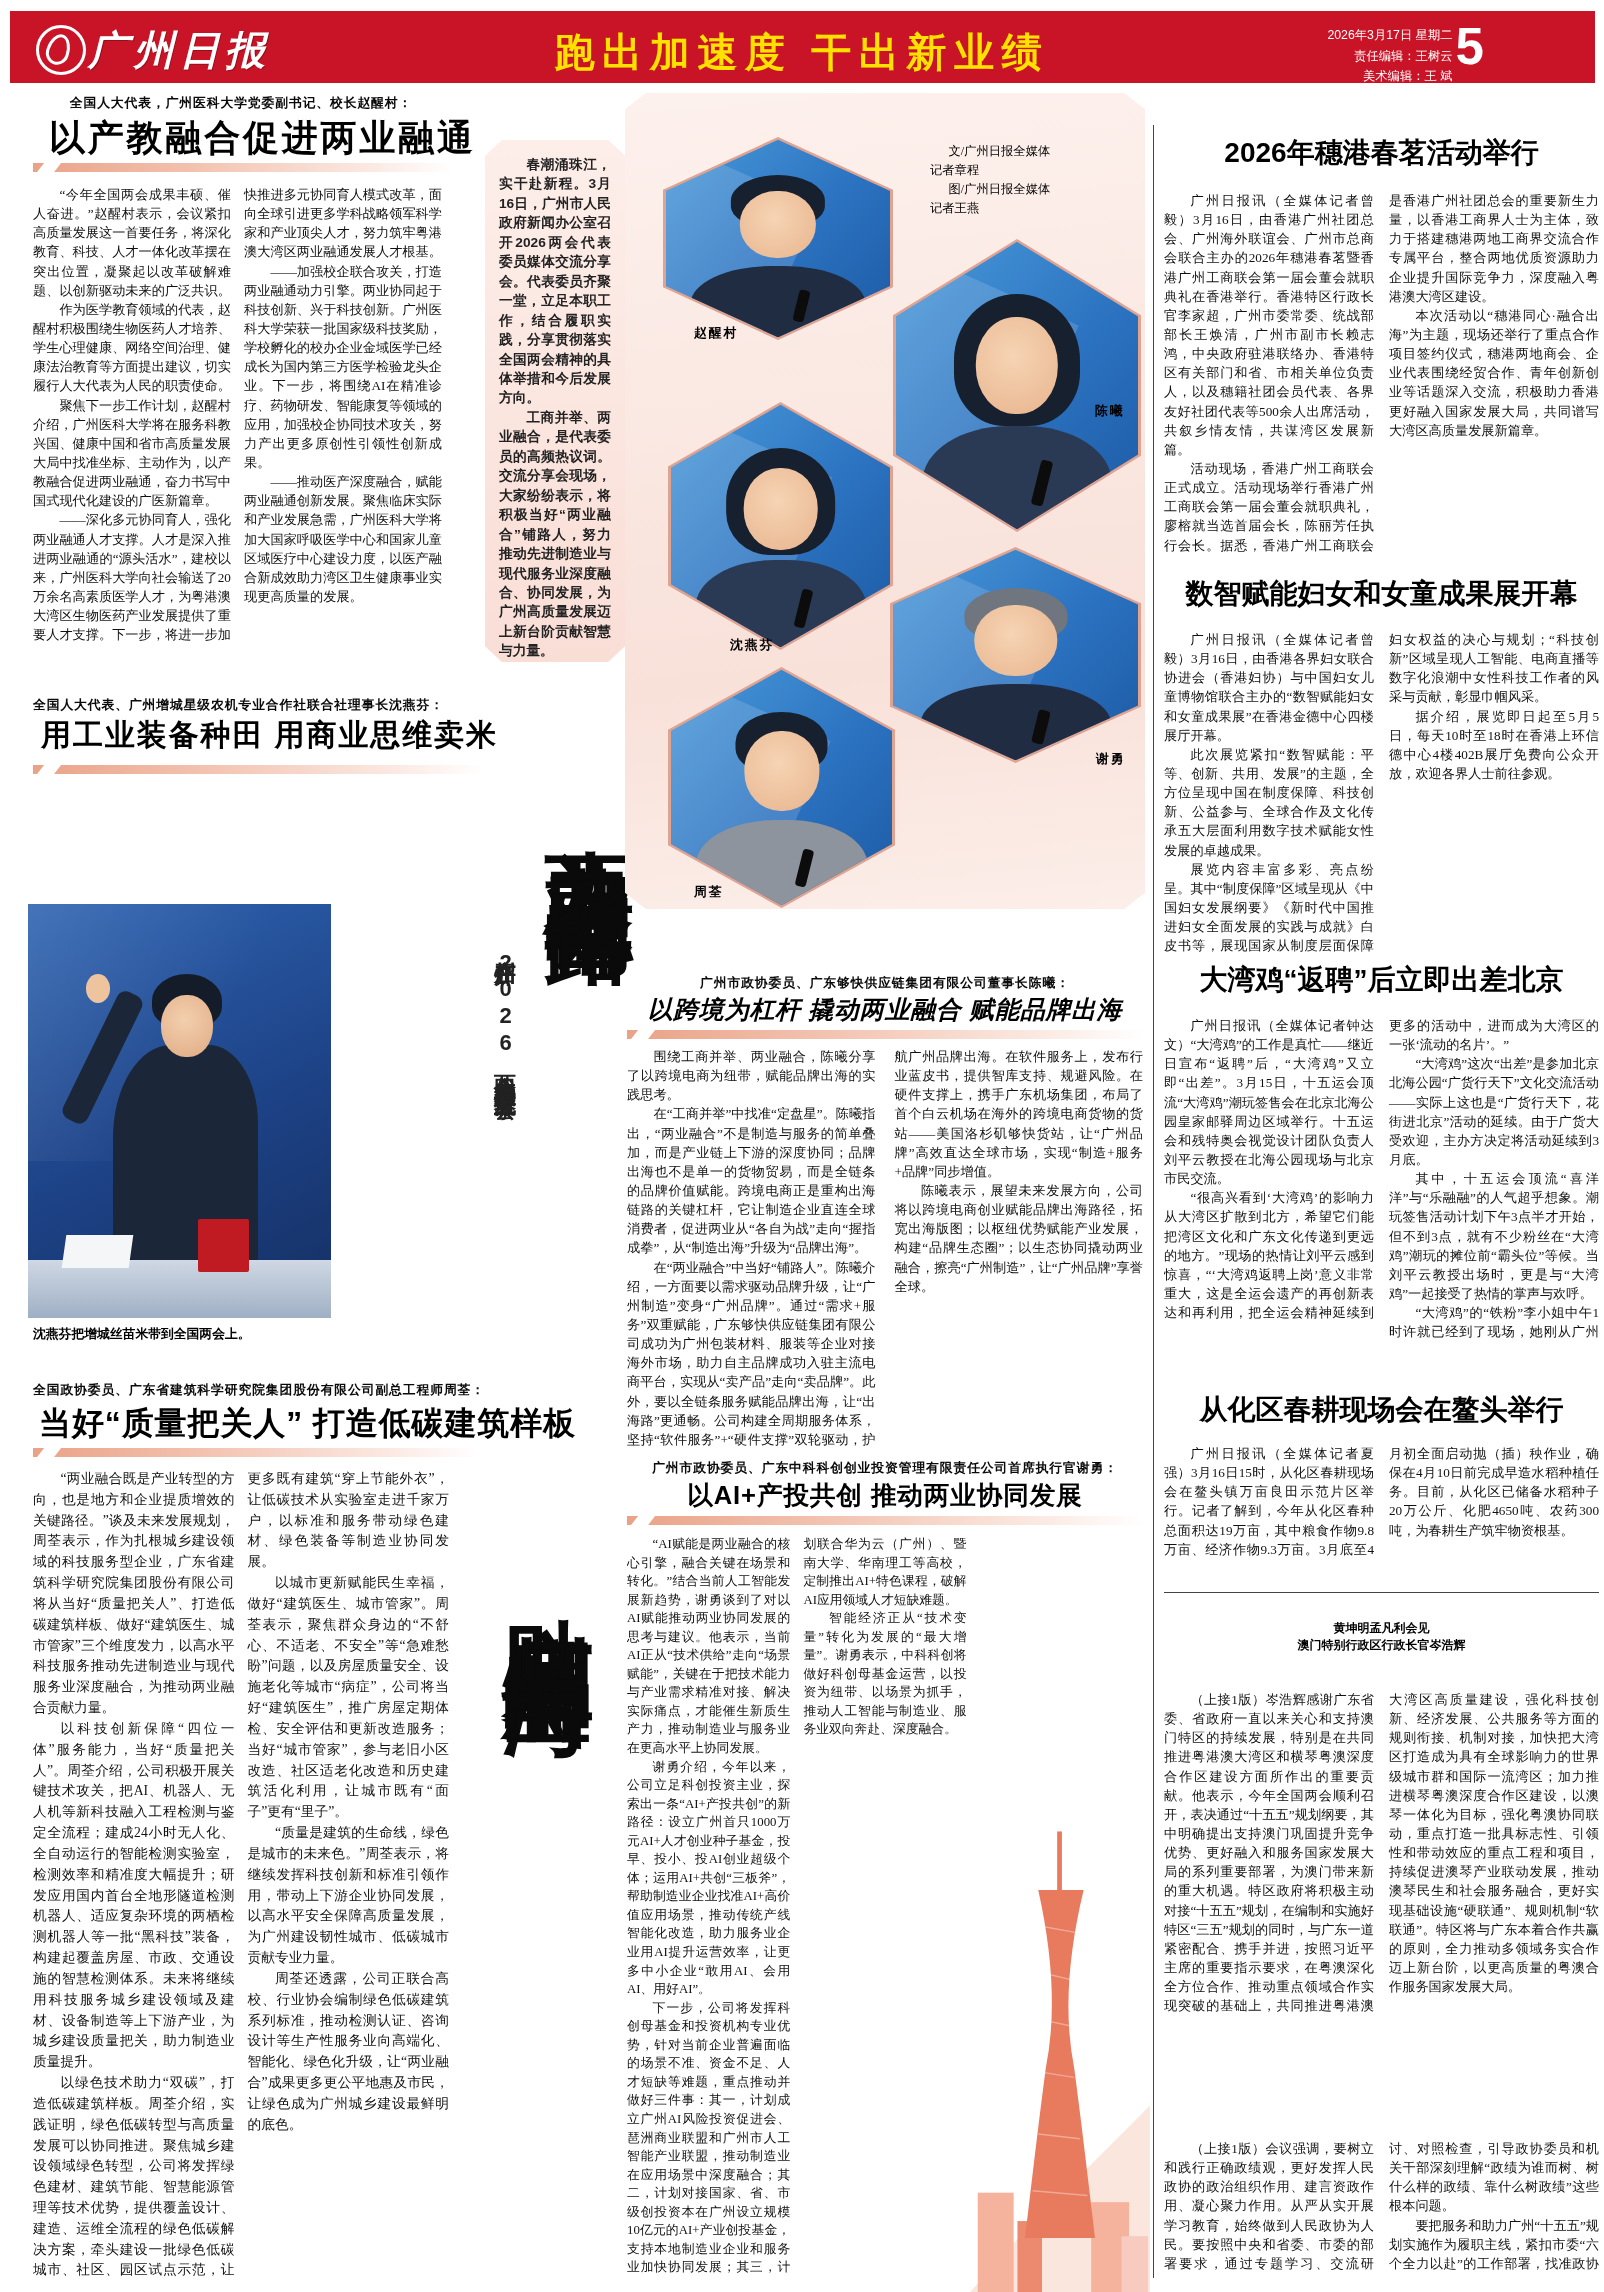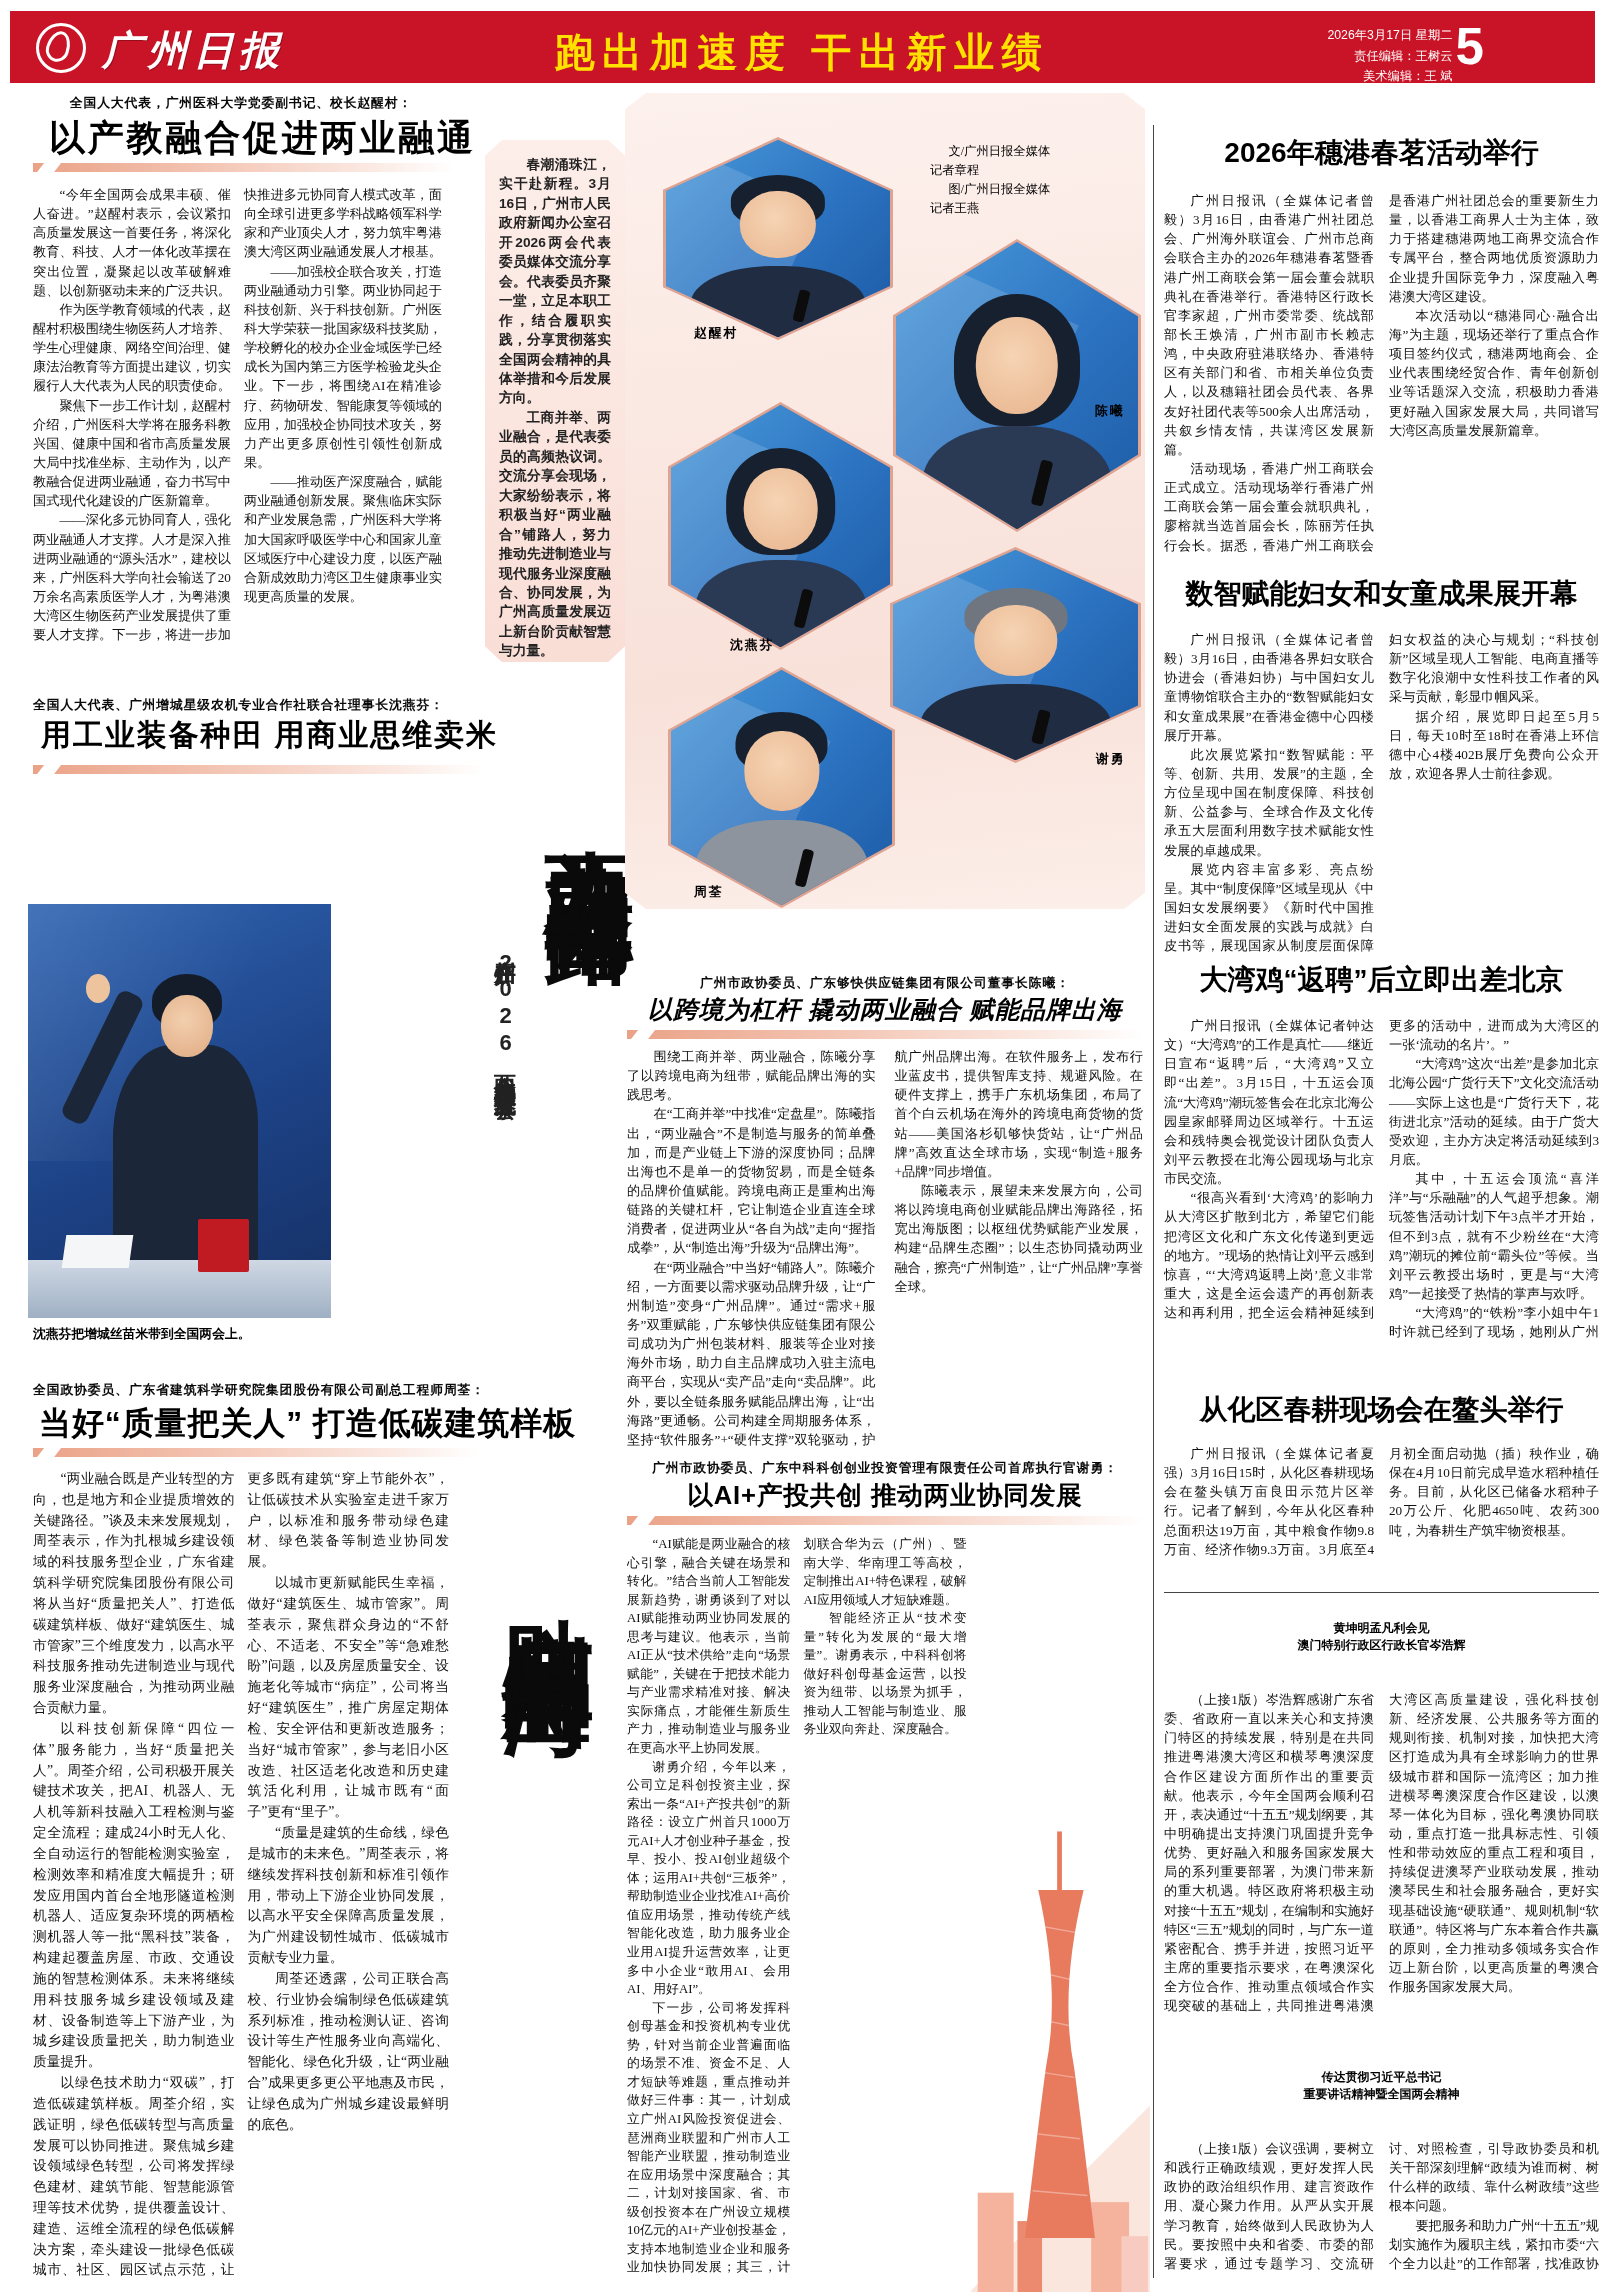--- a/index.html
+++ b/index.html
@@ -2,21 +2,21 @@
 <html style="font-size:15px"><head>
 <meta charset="utf-8">
 <title>广州日报 第5版</title>
 <style>
   html,body{margin:0;padding:0;background:#e9e9e9;}
   #page{position:relative;width:1604px;height:2292px;background:#fff;margin:0 auto;overflow:hidden;
         font-family:"Liberation Serif",serif;color:#111;}
   .abs{position:absolute;}
   
   .mast{left:9.5px;top:11.4px;width:1585px;height:72px;background:#c91326;}
-  .logo{left:26.5px;top:11.4px;color:#fff;display:flex;align-items:flex-start;gap:16px;}
+  .logo{left:26.5px;top:11.4px;color:#fff;display:flex;align-items:center;gap:2px;}
   .logo-mark{width:44px;height:44px;border:3.8px solid #fff;border-radius:50%;position:relative;}
   .logo-mark:before{content:"";position:absolute;left:7.6px;top:5.7px;width:17px;height:24.6px;border:3.8px solid #fff;border-radius:50% 50% 50% 50%/60% 60% 40% 40%;transform:rotate(18deg);}
   .logo-name{font-family:"Liberation Serif",serif;font-weight:bold;font-size:40px;font-style:italic;letter-spacing:5.7px;text-shadow:0.9px 0.9px 0 rgba(0,0,0,.25);}
   .slogan{left:50%;top:13.2px;transform:translateX(-50%);font-family:"Liberation Sans",sans-serif;
           font-weight:900;font-size:40px;letter-spacing:7.6px;color:#ffe100;white-space:nowrap;}
   .mast-meta{left:1263px;top:14px;width:180px;color:#fff;font-family:"Liberation Sans",sans-serif;
              font-size:12.3px;line-height:1.65;text-align:right;white-space:nowrap;}
   .pageno{left:1446px;top:5.7px;color:#fff;font-family:"Liberation Sans",sans-serif;font-weight:900;font-size:51px;}
   
   .kicker{font:bold 12.8px/1.25 "Liberation Sans",sans-serif;letter-spacing:0.9px;text-align:center;color:#0a0a0a;white-space:nowrap;}
@@ -276,23 +276,19 @@
     </div>
 
   <div class="abs rhead2" style="left:1164px;top:1620px;width:435px;">
     <div>黄坤明孟凡利会见</div>
     <div>澳门特别行政区行政长官岑浩辉</div>
   </div>
   <div class="abs body-text rbody" style="left:1164px;top:1690px;width:435px;height:343px;">
       <p class="para">（上接1版）岑浩辉感谢广东省委、省政府一直以来关心和支持澳门特区的持续发展，特别是在共同推进粤港澳大湾区和横琴粤澳深度合作区建设方面所作出的重要贡献。他表示，今年全国两会顺利召开，表决通过“十五五”规划纲要，其中明确提出支持澳门巩固提升竞争优势、更好融入和服务国家发展大局的系列重要部署，为澳门带来新的重大机遇。特区政府将积极主动对接“十五五”规划，在编制和实施好特区“三五”规划的同时，与广东一道紧密配合、携手并进，按照习近平主席的重要指示要求，在粤澳深化全方位合作、推动重点领域合作实现突破的基础上，共同推进粤港澳大湾区高质量建设，强化科技创新、经济发展、公共服务等方面的规则衔接、机制对接，加快把大湾区打造成为具有全球影响力的世界级城市群和国际一流湾区；加力推进横琴粤澳深度合作区建设，以澳琴一体化为目标，强化粤澳协同联动，重点打造一批具标志性、引领性和带动效应的重点工程和项目，持续促进澳琴产业联动发展，推动澳琴民生和社会服务融合，更好实现基础设施“硬联通”、规则机制“软联通”。特区将与广东本着合作共赢的原则，全力推动多领域务实合作迈上新台阶，以更高质量的粤澳合作服务国家发展大局。</p>
     </div>
 
-  <div class="abs rhead2" style="left:1164px;top:2069px;width:435px;">
-    <div>传达贯彻习近平总书记</div>
-    <div>重要讲话精神暨全国两会精神</div>
-  </div>
   <div class="abs body-text rbody" style="left:1164px;top:2139px;width:435px;height:144px;">
       <p class="para">（上接1版）会议强调，要树立和践行正确政绩观，更好发挥人民政协的政治组织作用、建言资政作用、凝心聚力作用。从严从实开展学习教育，始终做到人民政协为人民。要按照中央和省委、市委的部署要求，通过专题学习、交流研讨、对照检查，引导政协委员和机关干部深刻理解“政绩为谁而树、树什么样的政绩、靠什么树政绩”这些根本问题。</p>
       <p class="para">要把服务和助力广州“十五五”规划实施作为履职主线，紧扣市委“六个全力以赴”的工作部署，找准政协履职的结合点和着力点，增强对策建议前瞻性和精准度，以高质量履职服务高质量发展，唱响改革发展主旋律，凝聚团结奋进正能量。</p>
     </div>
 
 </div>
 
 
 </body></html>

